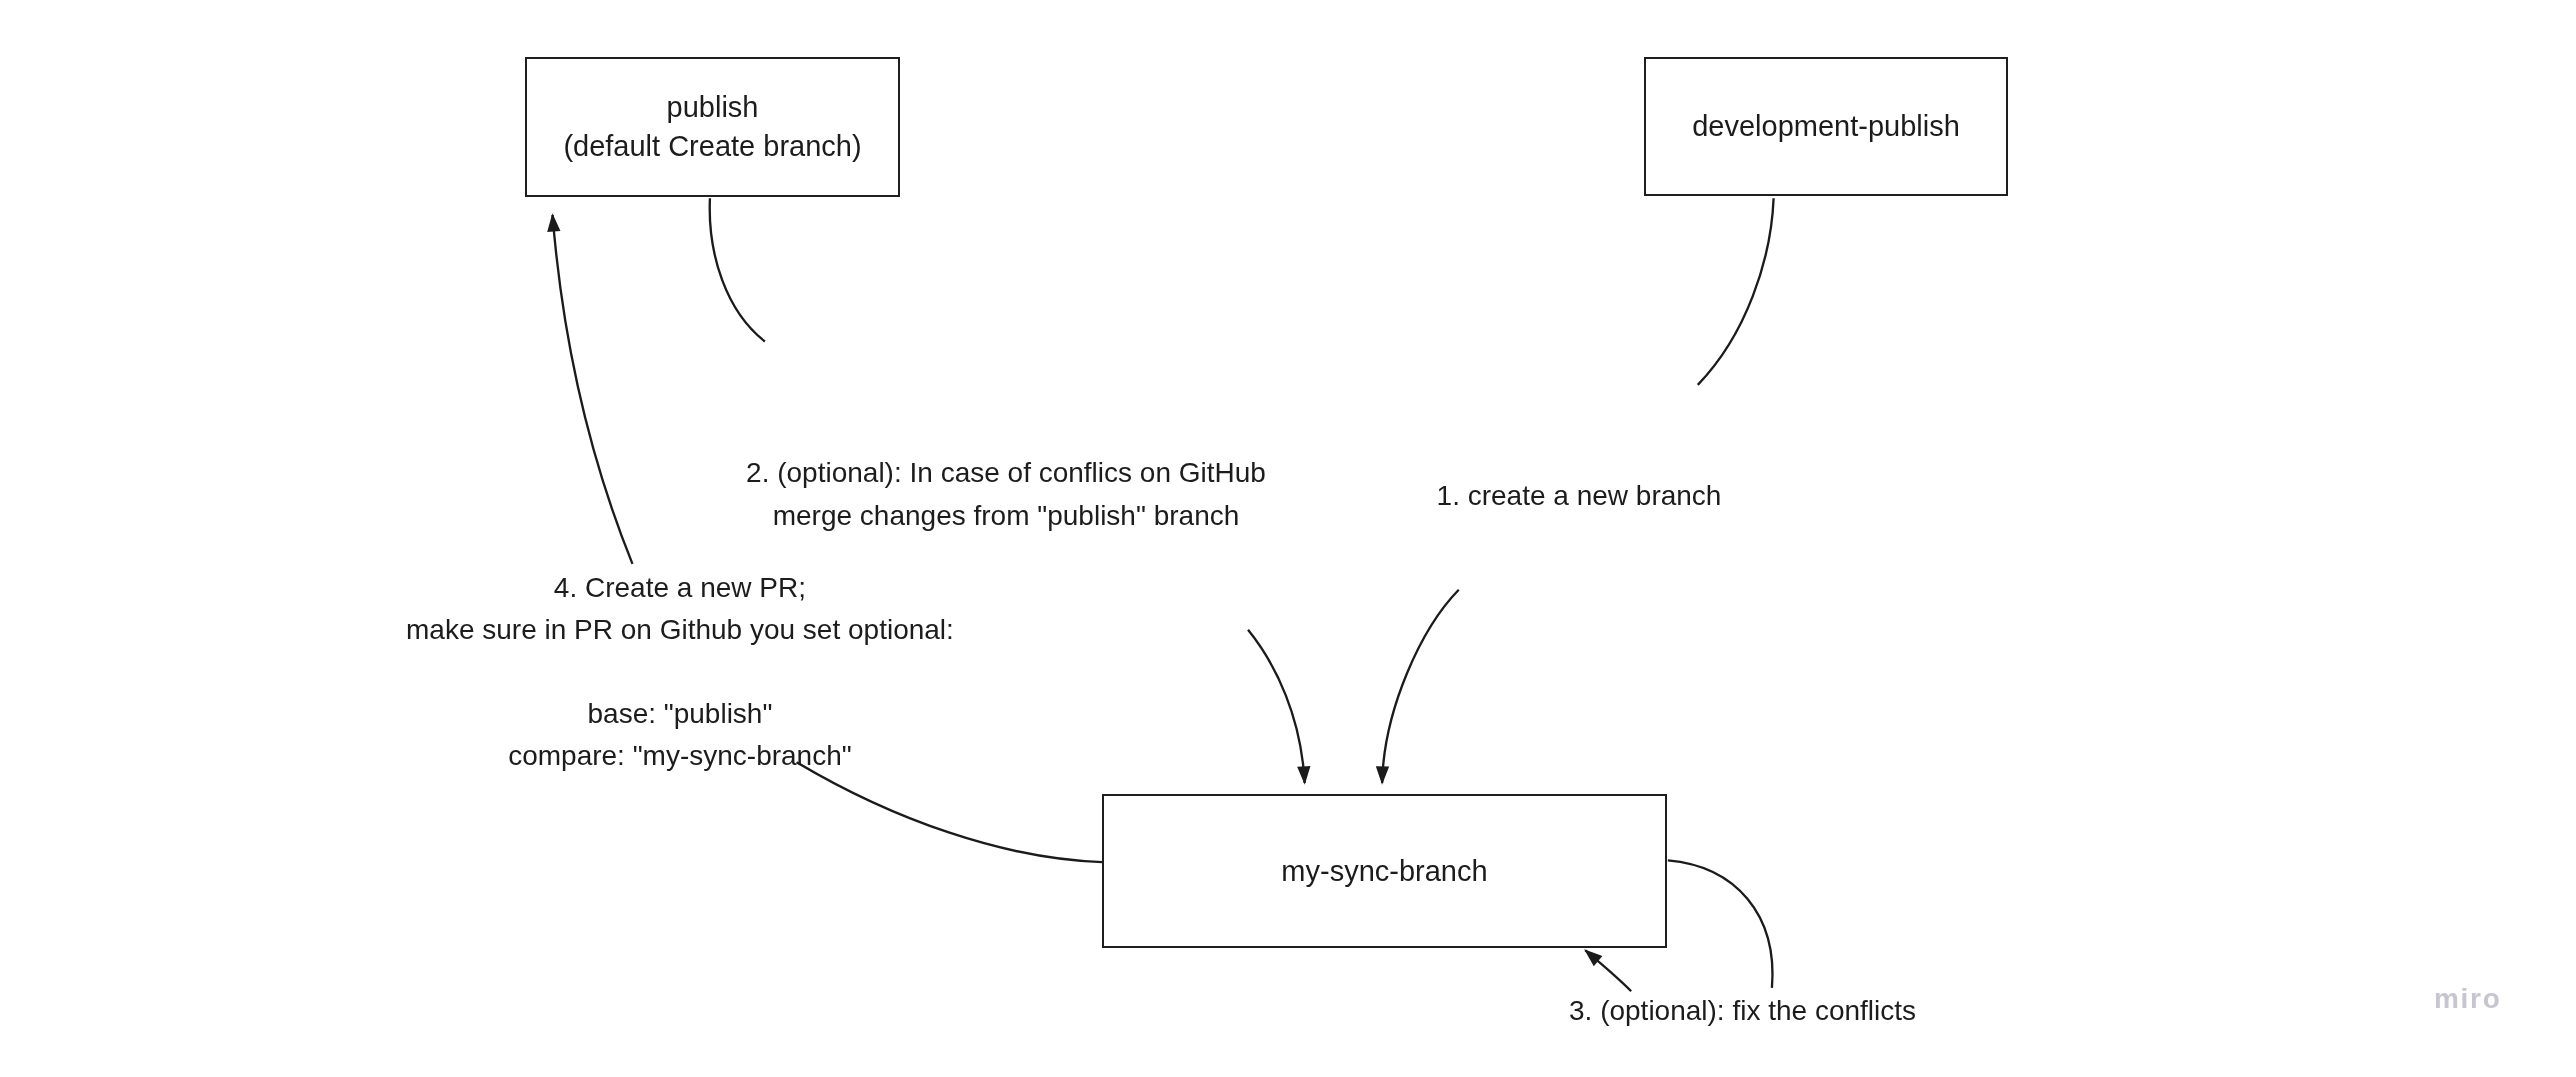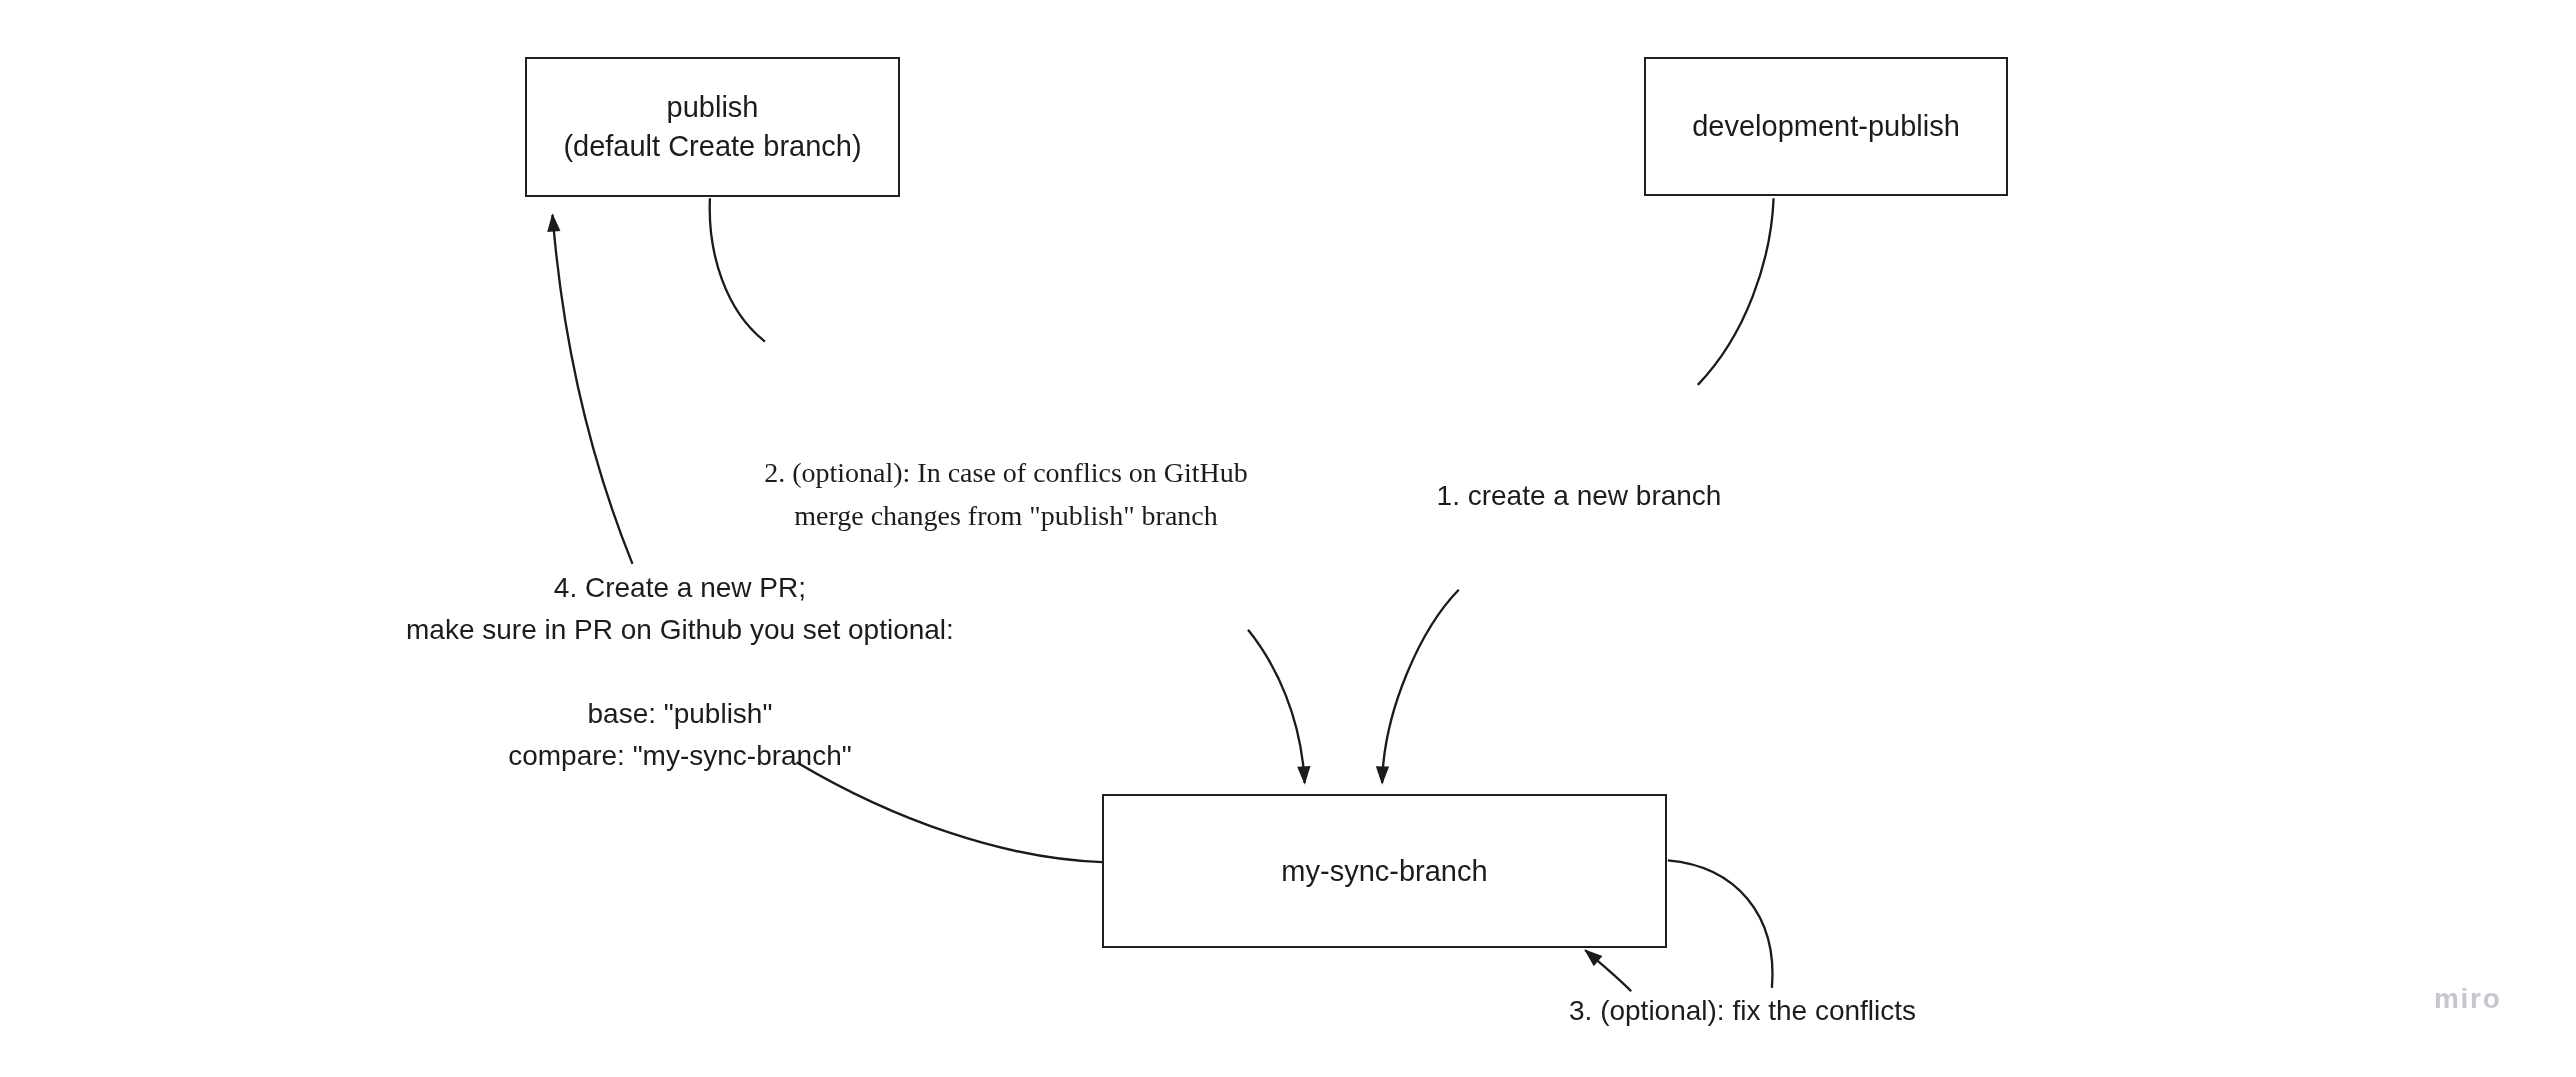--- a/index.html
+++ b/index.html
@@ -53,21 +53,20 @@
     white-space: nowrap;
   }
   .edge-label.rotated {
     text-align: center;
     line-height: 43px;
     transform: translate(-50%, -50%);
   }
   .label-step2 {
     left: 1006px; top: 494px;
     transform: translate(-50%, -50%) rotate(21deg);
-    font-family: Liberation Serif, serif;
   }
   .label-step1 {
     left: 1579px; top: 495px;
     transform: translate(-50%, -50%) rotate(-35deg);
   }
   .label-step3 {
     left: 1569px; top: 992px;
     line-height: 37px;
   }
   .label-step4 {

